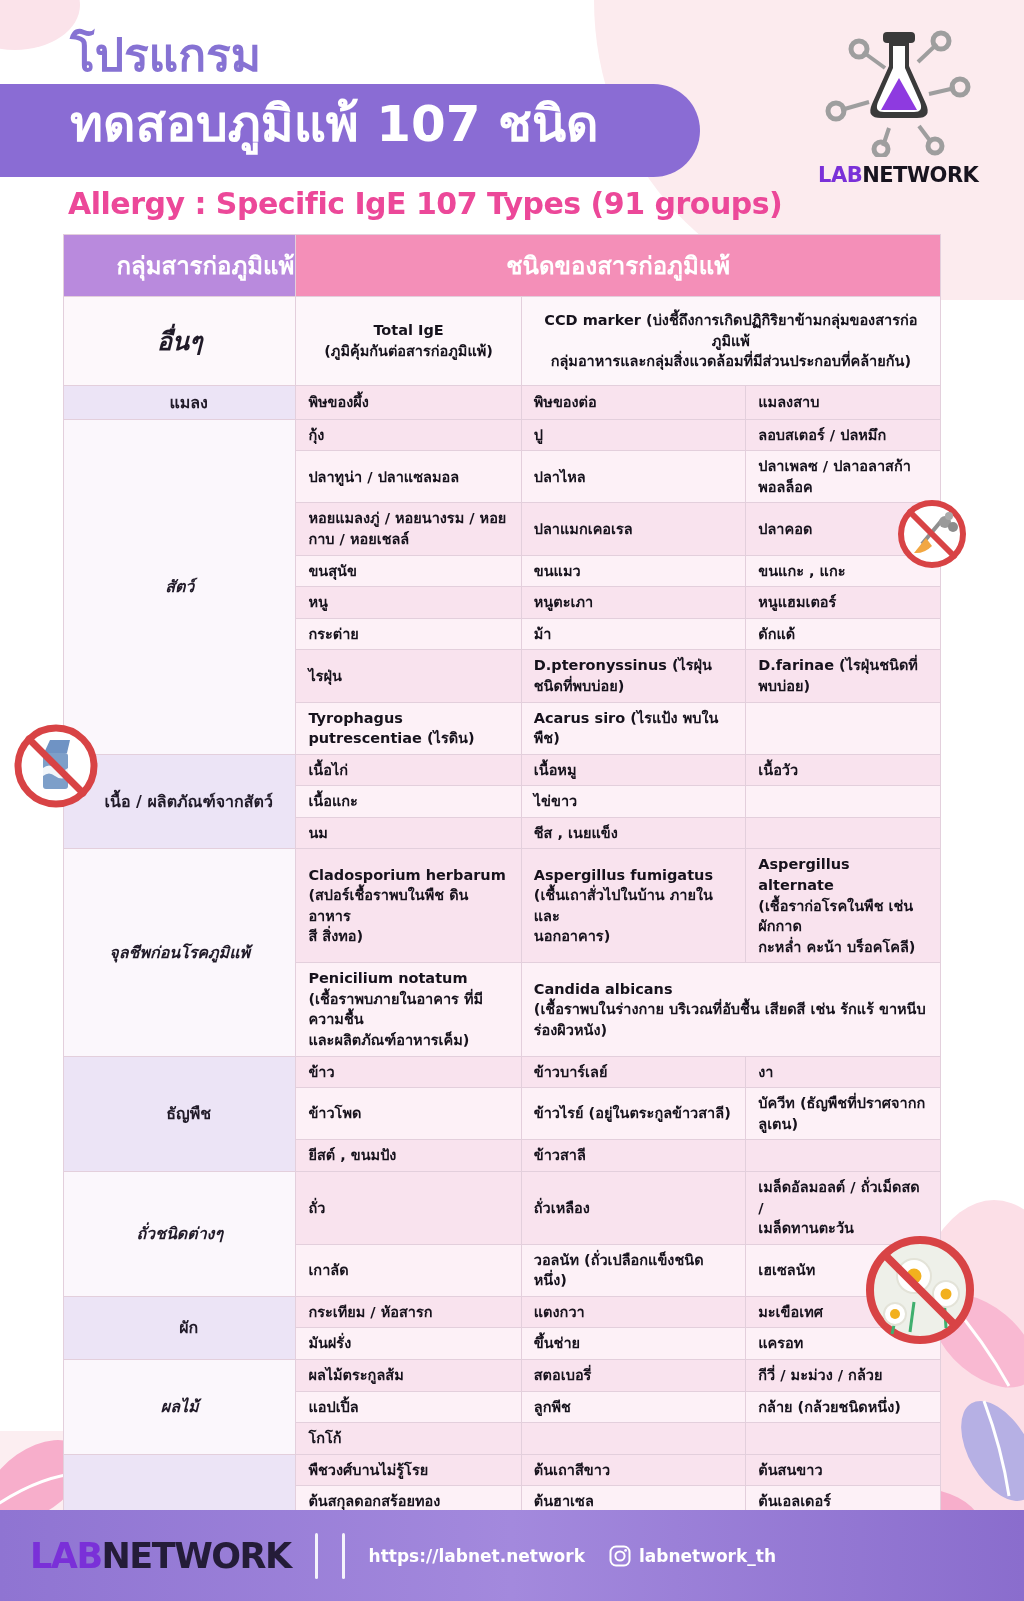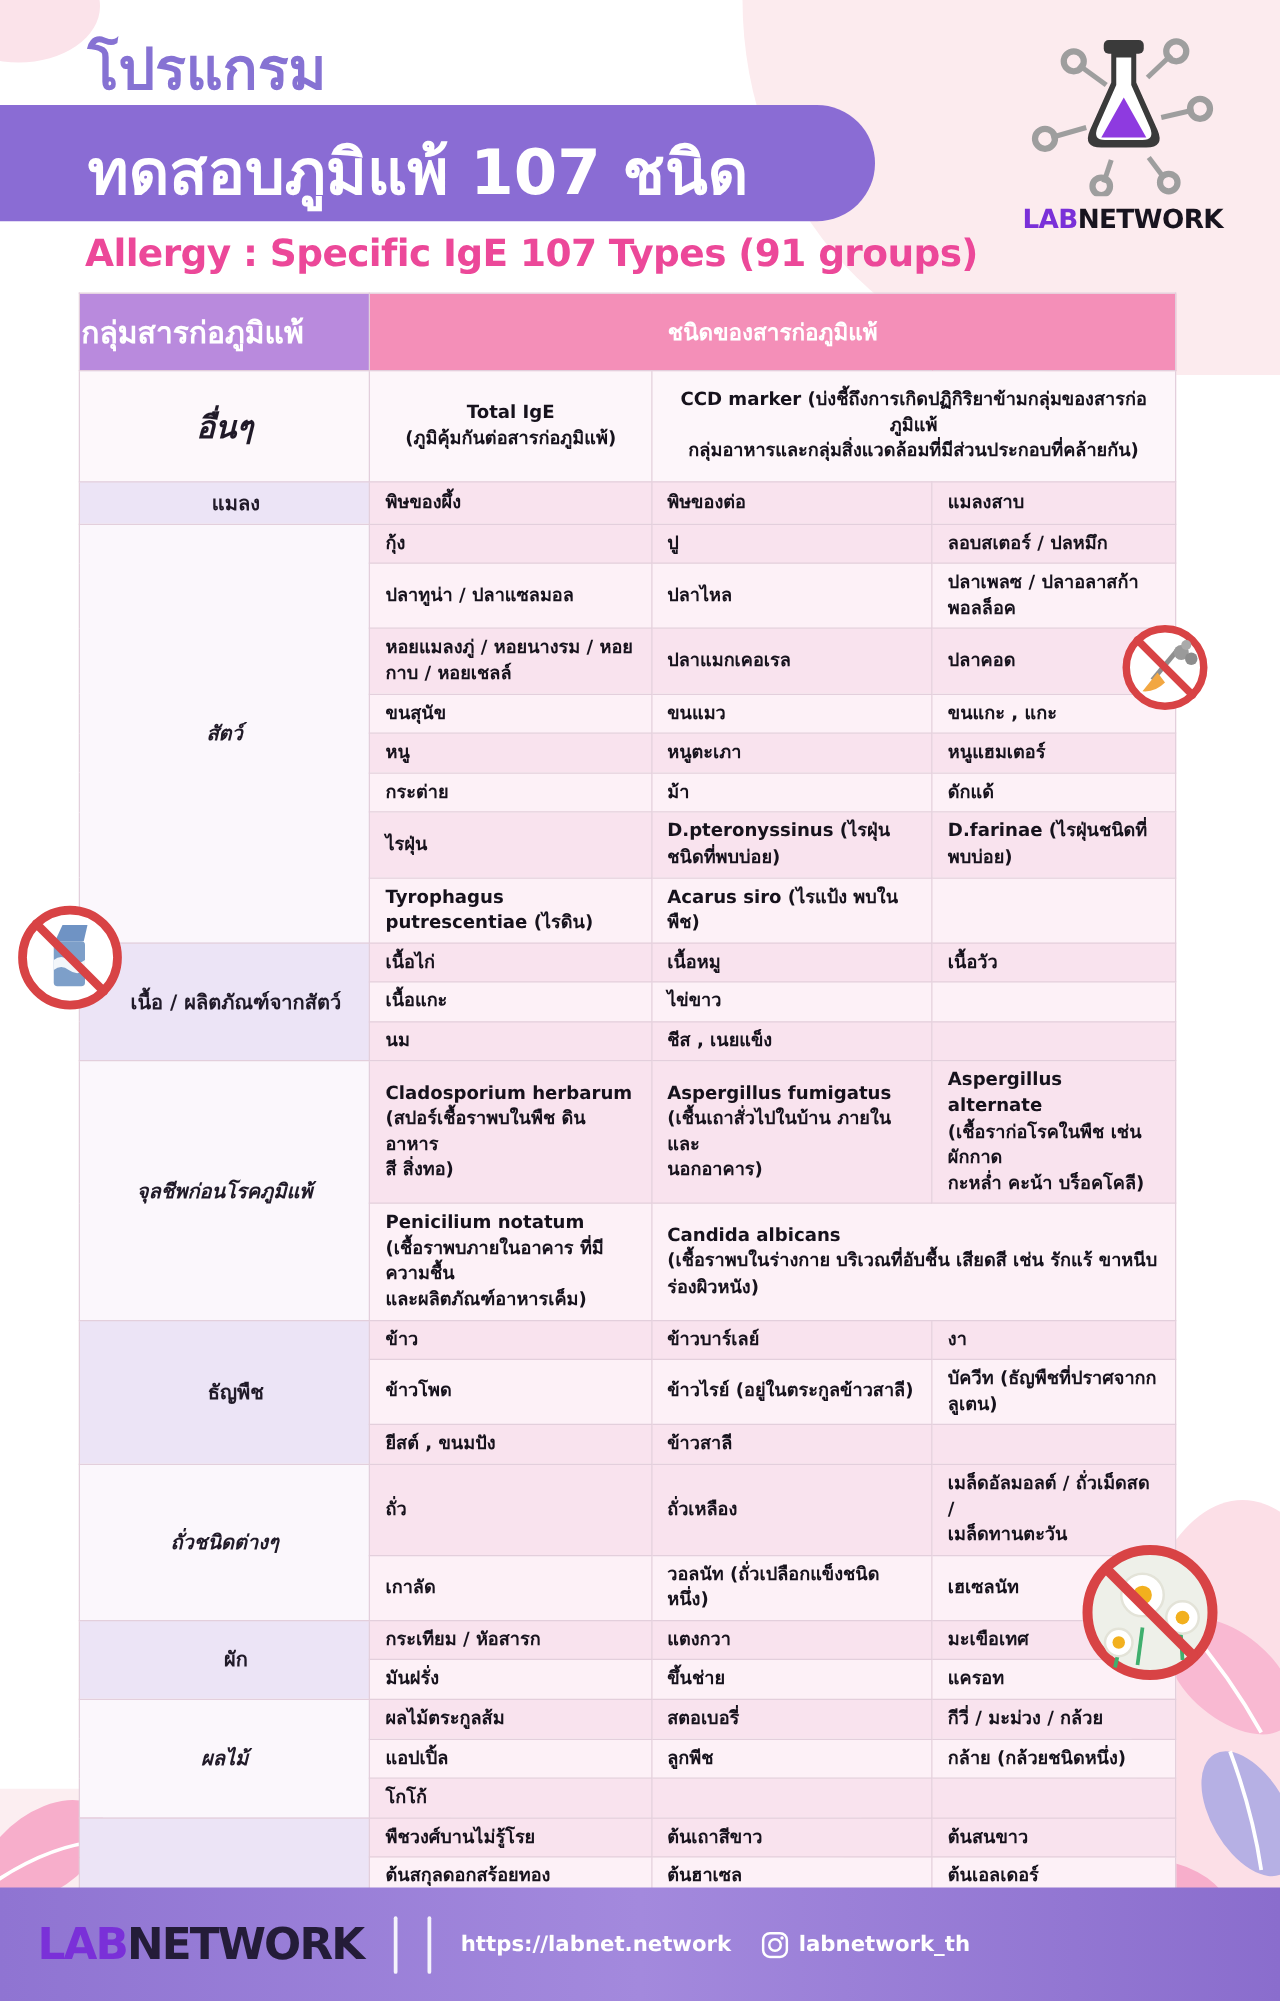--- a/index.html
+++ b/index.html
@@ -17,34 +17,34 @@
     background:#fcdfe7;border-radius:50%;z-index:0;}
   .white-blob{position:absolute;left:360px;bottom:60px;width:330px;height:190px;
     background:#fff;border-radius:50%;z-index:0;}
   .decor-svg{position:absolute;z-index:0;}
   
   .hdr{position:absolute;top:0;left:0;width:100%;height:256px;z-index:1;}
   .program-label{position:absolute;top:18px;left:70px;font-size:46px;font-weight:800;
     color:var(--brand_purple_soft,#8672d3);letter-spacing:0;}
   .banner{position:absolute;top:84px;left:0;width:700px;height:93px;
     background:var(--banner_purple,#8a6cd4);border-radius:0 56px 56px 0;
-    display:flex;align-items:flex-end;padding-left:70px;box-sizing:border-box;}
+    display:flex;align-items:flex-start;padding-left:70px;box-sizing:border-box;}
   .banner-title{color:#fff;font-size:50px;font-weight:800;letter-spacing:0;}
   .subtitle{position:absolute;top:186px;left:68px;font-size:30px;font-weight:800;color:#ec4899;letter-spacing:-0.5px;}
   .logo{position:absolute;top:22px;right:46px;width:160px;text-align:center;}
   .logo-text{font-size:21px;font-weight:800;margin-top:2px;letter-spacing:-0.5px;}
   .logo-text .lab{color:var(--brand_purple,#7a30d8);}
   .logo-text .net{color:#18141f;}
   
   .tbl-wrap{position:absolute;top:234px;left:63px;width:878px;z-index:1;}
   table.allergen{width:100%;border-collapse:collapse;table-layout:fixed;}
   table.allergen th,table.allergen td{border:1px solid #e3cfdc;box-sizing:border-box;}
   th.th-group{background:var(--header_purple,#b98add);color:#fff;font-size:24px;font-weight:800;
-    height:62px;text-align:left;border:3px solid #fff;}
-  th.th-types{background:var(--header_pink,#f48fb8);color:#fff;font-size:18px;font-weight:800;
+    height:62px;text-align:right;border:3px solid #fff;}
+  th.th-types{background:var(--header_pink,#f48fb8);color:#fff;font-size:24px;font-weight:800;
     height:62px;text-align:center;border:3px solid #fff;}
   td.glabel{text-align:center;font-size:16px;font-weight:800;color:#201a28;padding:4px 6px;}
   td.glabel.pale{background:var(--label_pale,#fbf7fc);font-style:italic;}
   td.glabel.lav{background:var(--label_lavender,#ece4f6);padding-left:24px;}
   td.glabel.big{font-size:25px;background:#fdf8fb;}
   td.cell{font-size:14.5px;font-weight:700;color:#16121c;line-height:1.42;
     padding:5px 12px;white-space:pre-line;vertical-align:middle;height:30px;}
   td.cell.r-dark{background:var(--row_pink_dark,#f9e3ee);}
   td.cell.r-light{background:var(--row_pink_light,#fdf1f7);}
   td.cell.center{text-align:center;background:#fdf6fa;padding:13px 10px;}

